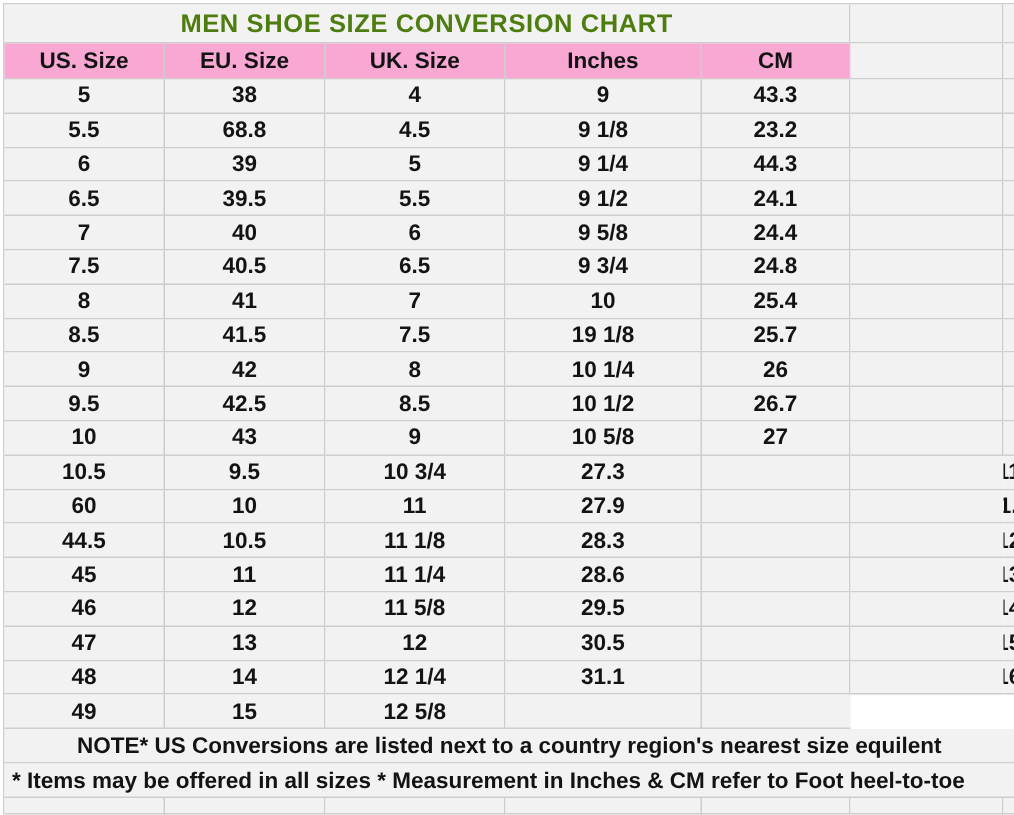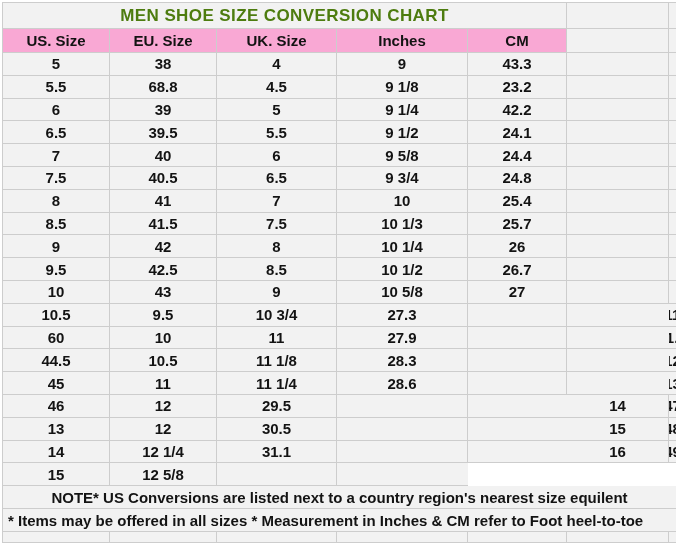--- a/index.html
+++ b/index.html
@@ -77,21 +77,21 @@
     <div class="c">68.8</div>
     <div class="c">4.5</div>
     <div class="c">9 1/8</div>
     <div class="c">23.2</div>
     <div class="c"></div>
     <div class="c last"></div>
     <div class="c">6</div>
     <div class="c">39</div>
     <div class="c">5</div>
     <div class="c">9 1/4</div>
-    <div class="c">42.2</div>
+    <div class="c">44.3</div>
     <div class="c"></div>
     <div class="c last"></div>
     <div class="c">6.5</div>
     <div class="c">39.5</div>
     <div class="c">5.5</div>
     <div class="c">9 1/2</div>
     <div class="c">24.1</div>
     <div class="c"></div>
     <div class="c last"></div>
     <div class="c">7</div>
@@ -111,21 +111,21 @@
     <div class="c">8</div>
     <div class="c">41</div>
     <div class="c">7</div>
     <div class="c">10</div>
     <div class="c">25.4</div>
     <div class="c"></div>
     <div class="c last"></div>
     <div class="c">8.5</div>
     <div class="c">41.5</div>
     <div class="c">7.5</div>
-    <div class="c">10 1/3</div>
+    <div class="c">19 1/8</div>
     <div class="c">25.7</div>
     <div class="c"></div>
     <div class="c last"></div>
     <div class="c">9</div>
     <div class="c">42</div>
     <div class="c">8</div>
     <div class="c">10 1/4</div>
     <div class="c">26</div>
     <div class="c"></div>
     <div class="c last"></div>
@@ -166,20 +166,21 @@
     <div class="c">12</div>
     <div class="c">45</div>
     <div class="c">11</div>
     <div class="c">11 1/4</div>
     <div class="c">28.6</div>
     <div class="c"></div>
     <div class="c last"></div>
     <div class="c">13</div>
     <div class="c">46</div>
     <div class="c">12</div>
+    <div class="c">11 5/8</div>
     <div class="c">29.5</div>
     <div class="c"></div>
     <div class="c last"></div>
     <div class="c">14</div>
     <div class="c">47</div>
     <div class="c">13</div>
     <div class="c">12</div>
     <div class="c">30.5</div>
     <div class="c"></div>
     <div class="c last"></div>

